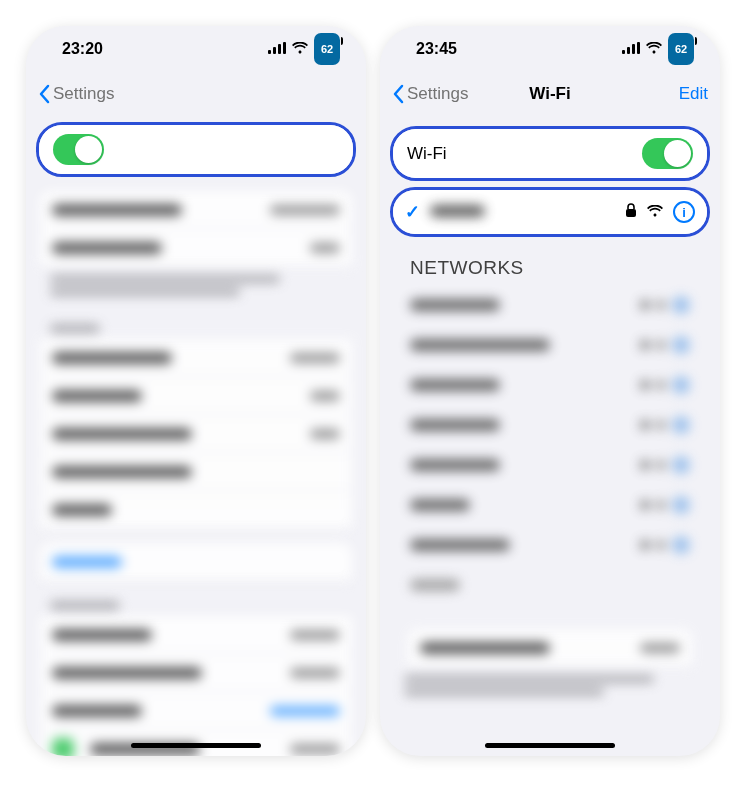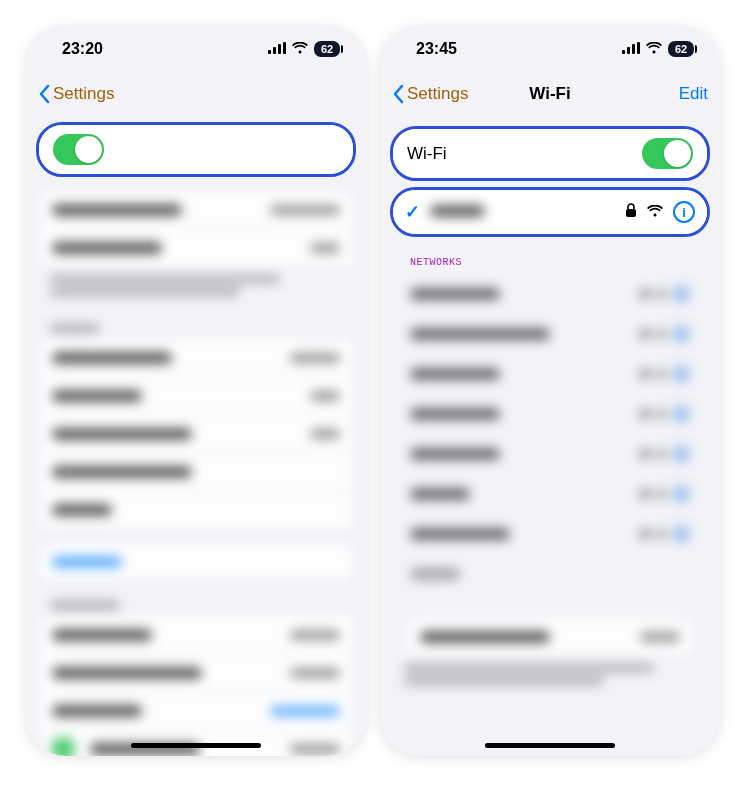--- a/index.html
+++ b/index.html
@@ -37,21 +37,21 @@
   .navbar {
     height: 44px;
     display: flex;
     align-items: center;
     padding: 0 12px;
     position: relative;
     background: #f2f2f7;
   }
   .back {
     display: flex; align-items: center; gap: 2px;
-    color: #a16207; font-size: 17px;
+    color: #737373; font-size: 17px;
   }
   .back svg { margin-right: 1px; }
   .nav-title {
     position: absolute; left: 0; right: 0;
     text-align: center; font-size: 17px; font-weight: 600;
     pointer-events: none;
   }
   .edit { margin-left: auto; color: #007aff; font-size: 17px; }
   .content { flex: 1; overflow: hidden; position: relative; }
   .row {
@@ -79,23 +79,22 @@
   }
   .highlight .row { padding: 9px 14px; }
   .wifi-row-icons { display: flex; align-items: center; gap: 10px; }
   .info-circle {
     width: 22px; height: 22px; border: 2px solid #007aff; border-radius: 50%;
     display: flex; align-items: center; justify-content: center;
     color: #007aff; font-size: 13px; font-weight: 600;
   }
   .check { color:#007aff; margin-right: 10px; font-size: 18px; font-weight: 700; }
   .section-label {
-    font-size: 10px; color: #a21caf; letter-spacing: 0.5px;
+    font-size: 19px; color: #404040; letter-spacing: 0.5px;
     padding: 14px 30px 6px;
-    font-family: Liberation Mono, monospace;
   }
   .blurred {
     filter: blur(6px);
     opacity: 0.85;
     pointer-events: none;
   }
   .fake-row {
     background: #fff;
     height: 38px;
     margin: 0 14px;
@@ -108,22 +107,22 @@
     background: #444; height: 12px; border-radius: 6px;
   }
   .fake-value { background: #888; height: 10px; border-radius: 5px; margin-left: auto; }
   .fake-group { margin-top: 14px; }
   .homebar {
     position: absolute; bottom: 8px; left: 50%; transform: translateX(-50%);
     width: 130px; height: 5px; background: #000; border-radius: 3px;
   }
   .battery-box {
     display: inline-flex; align-items: center; justify-content: center;
-    background: #0f172a; color: #fff; font-size: 11px; font-weight: 700;
-    border-radius: 7px; padding: 1px 5px 1px 5px; min-width: 26px; height: 16px;
+    background: #0369a1; color: #fff; font-size: 11px; font-weight: 700;
+    border-radius: 7px; padding: 1px 5px 1px 5px; min-width: 26px; height: 32px;
     position: relative;
   }
   .battery-box::after {
     content:""; position:absolute; right:-3px; top:4px; width:2px; height:8px;
     background:#000; border-radius: 0 2px 2px 0;
   }
   .blur-text-light { background:#a0a0a5; }
   .fake-net-row {
     display:flex; align-items:center; height:40px; padding:0 30px;
   }

